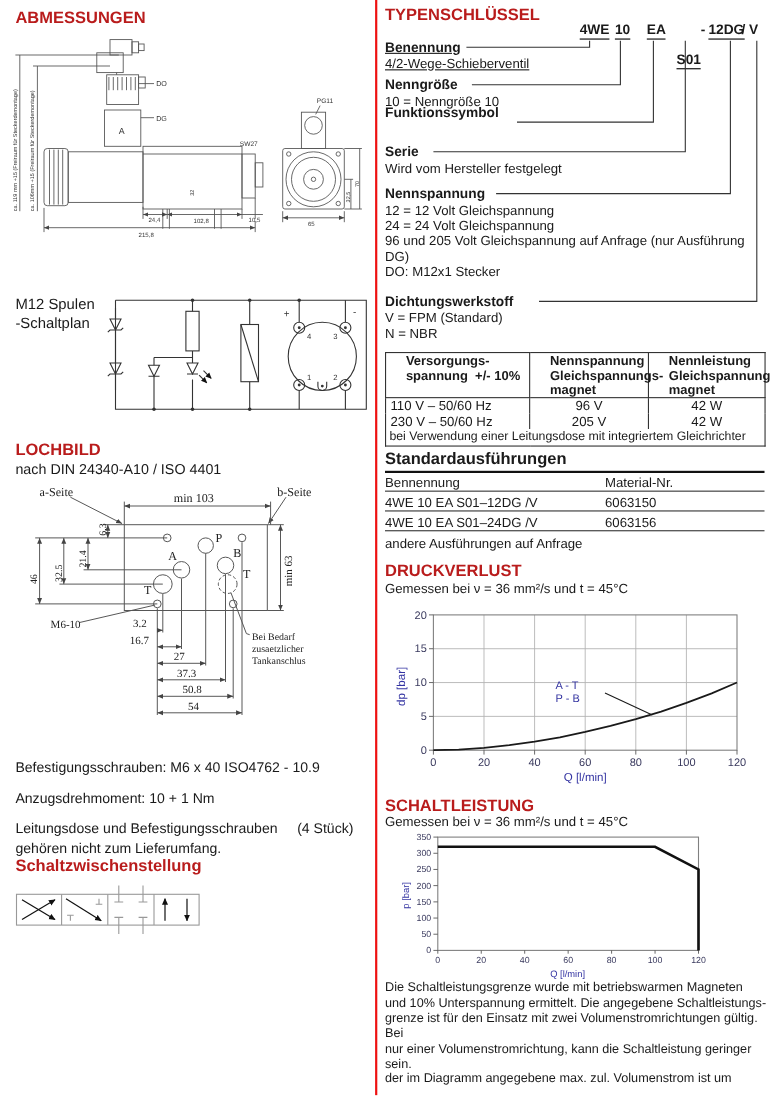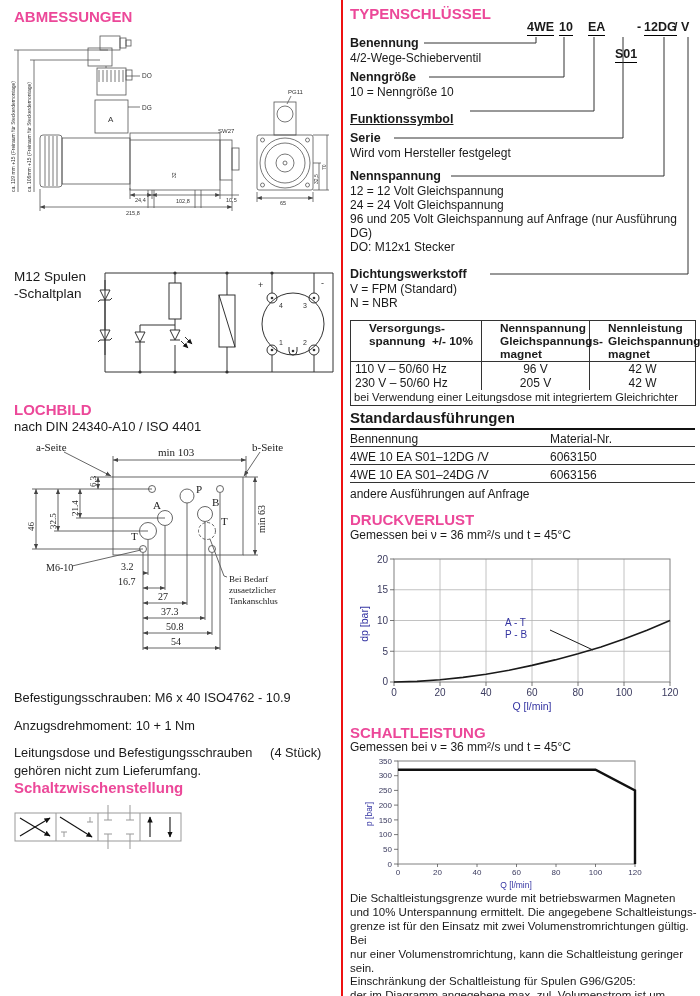--- a/index.html
+++ b/index.html
@@ -1,20 +1,20 @@
 <!DOCTYPE html>
 <html><head>
 <meta charset="utf-8">
 <style>
   html,body{margin:0;padding:0;background:#fff;}
   .page{position:relative;width:700px;height:996px;background:#fff;overflow:hidden;
         font-family:"Liberation Sans",sans-serif;color:#1a1a1a;}
   .red-line{position:absolute;left:341px;top:0;width:2px;height:996px;background:#ee1111;}
   .abs{position:absolute;}
-  .h1{font-size:15px;font-weight:bold;color:#ec4899;}
+  .h1{font-size:15px;font-weight:bold;color:#b91c1c;}
   .body-txt{font-size:12px;line-height:14px;}
   .left-col{position:absolute;left:0;top:0;width:341px;height:996px;}
   .right-col{position:absolute;left:350px;top:0;width:350px;height:996px;}
   .m12-label{font-size:13.5px;line-height:17px;}
   .notes div{position:absolute;left:14px;font-size:12.8px;white-space:nowrap;}
   
   .code-seg{position:absolute;top:20px;font-size:12.5px;font-weight:bold;white-space:nowrap;}
   .underlined{border-bottom:1.5px solid #000;padding-bottom:1px;}
   .ts-section{position:absolute;left:0;width:350px;font-size:12px;line-height:14px;}
   .ts-section .hd{font-weight:bold;font-size:12.5px;margin-bottom:1px;}
@@ -399,29 +399,29 @@
       <g stroke="#333" stroke-width="1" fill="none">
         <polyline points="74,43 186,43 186,37"></polyline>
         <polyline points="79,77 214,77 214,37"></polyline>
         <polyline points="120,111 244,111 244,37"></polyline>
         <polyline points="44,138 273,138 273,37"></polyline>
         <polyline points="101,176 314,176 314,37"></polyline>
         <polyline points="140,274 338,274 338,37"></polyline>
       </g>
     </svg>
 
-    <div class="ts-section" style="top:36px;">
+    <div class="ts-section" style="top:36px;text-decoration:underline;">
       <div class="hd">Benennung</div>
       <div>4/2-Wege-Schieberventil</div>
     </div>
     <div class="ts-section" style="top:70px;">
       <div class="hd">Nenngröße</div>
       <div>10 = Nenngröße 10</div>
     </div>
-    <div class="ts-section" style="top:112px;text-decoration:underline;">
+    <div class="ts-section" style="top:95px;">
       <div class="hd">Funktionssymbol</div>
     </div>
     <div class="ts-section" style="top:131px;">
       <div class="hd">Serie</div>
       <div>Wird vom Hersteller festgelegt</div>
     </div>
     <div class="ts-section" style="top:169px;">
       <div class="hd">Nennspannung</div>
       <div>12 = 12 Volt Gleichspannung</div>
       <div>24 = 24 Volt Gleichspannung</div>
@@ -546,18 +546,17 @@
         <text class="ct2-ax" transform="translate(22,60) rotate(-90)" text-anchor="middle">p [bar]</text>
         <text class="ct2-ax" x="166" y="134" text-anchor="middle">Q [l/min]</text>
       </g>
     </svg>
 
     <div class="footer">
       <div>Die Schaltleistungsgrenze wurde mit betriebswarmen Magneten</div>
       <div>und 10% Unterspannung ermittelt. Die angegebene Schaltleistungs-</div>
       <div>grenze ist für den Einsatz mit zwei Volumenstromrichtungen gültig. Bei</div>
       <div>nur einer Volumenstromrichtung, kann die Schaltleistung geringer sein.</div>
-      <div>Einschränkung der Schaltleistung für Spulen G96/G205:</div>
       <div>der im Diagramm angegebene max. zul. Volumenstrom ist um</div>
 
     </div>
   </div>
 </div>
 
 </body></html>

